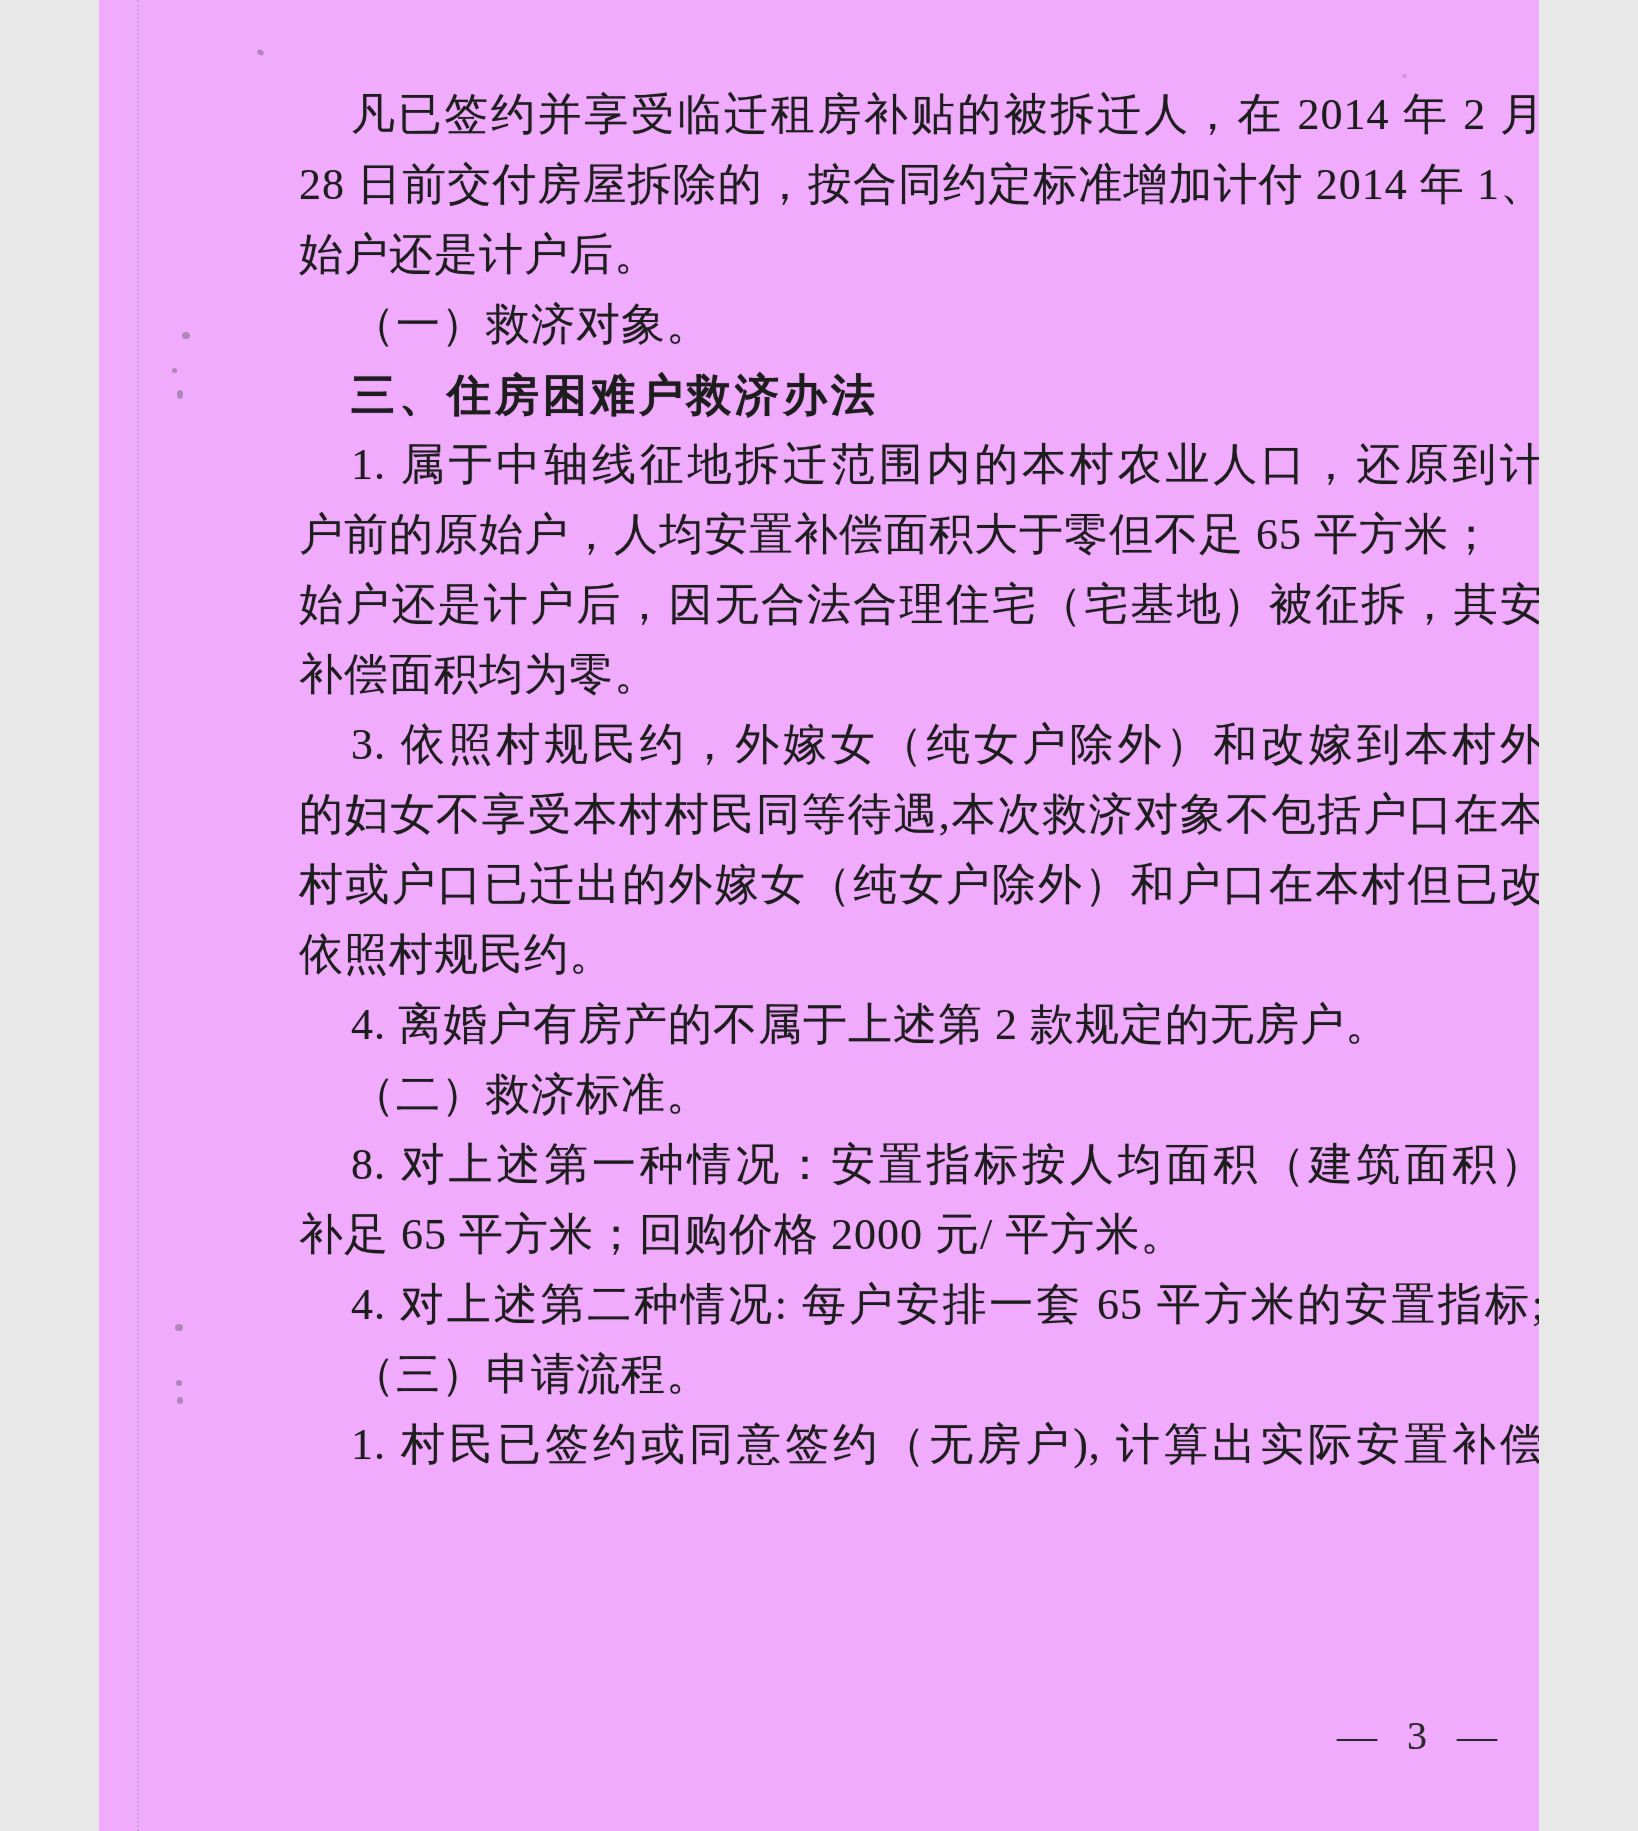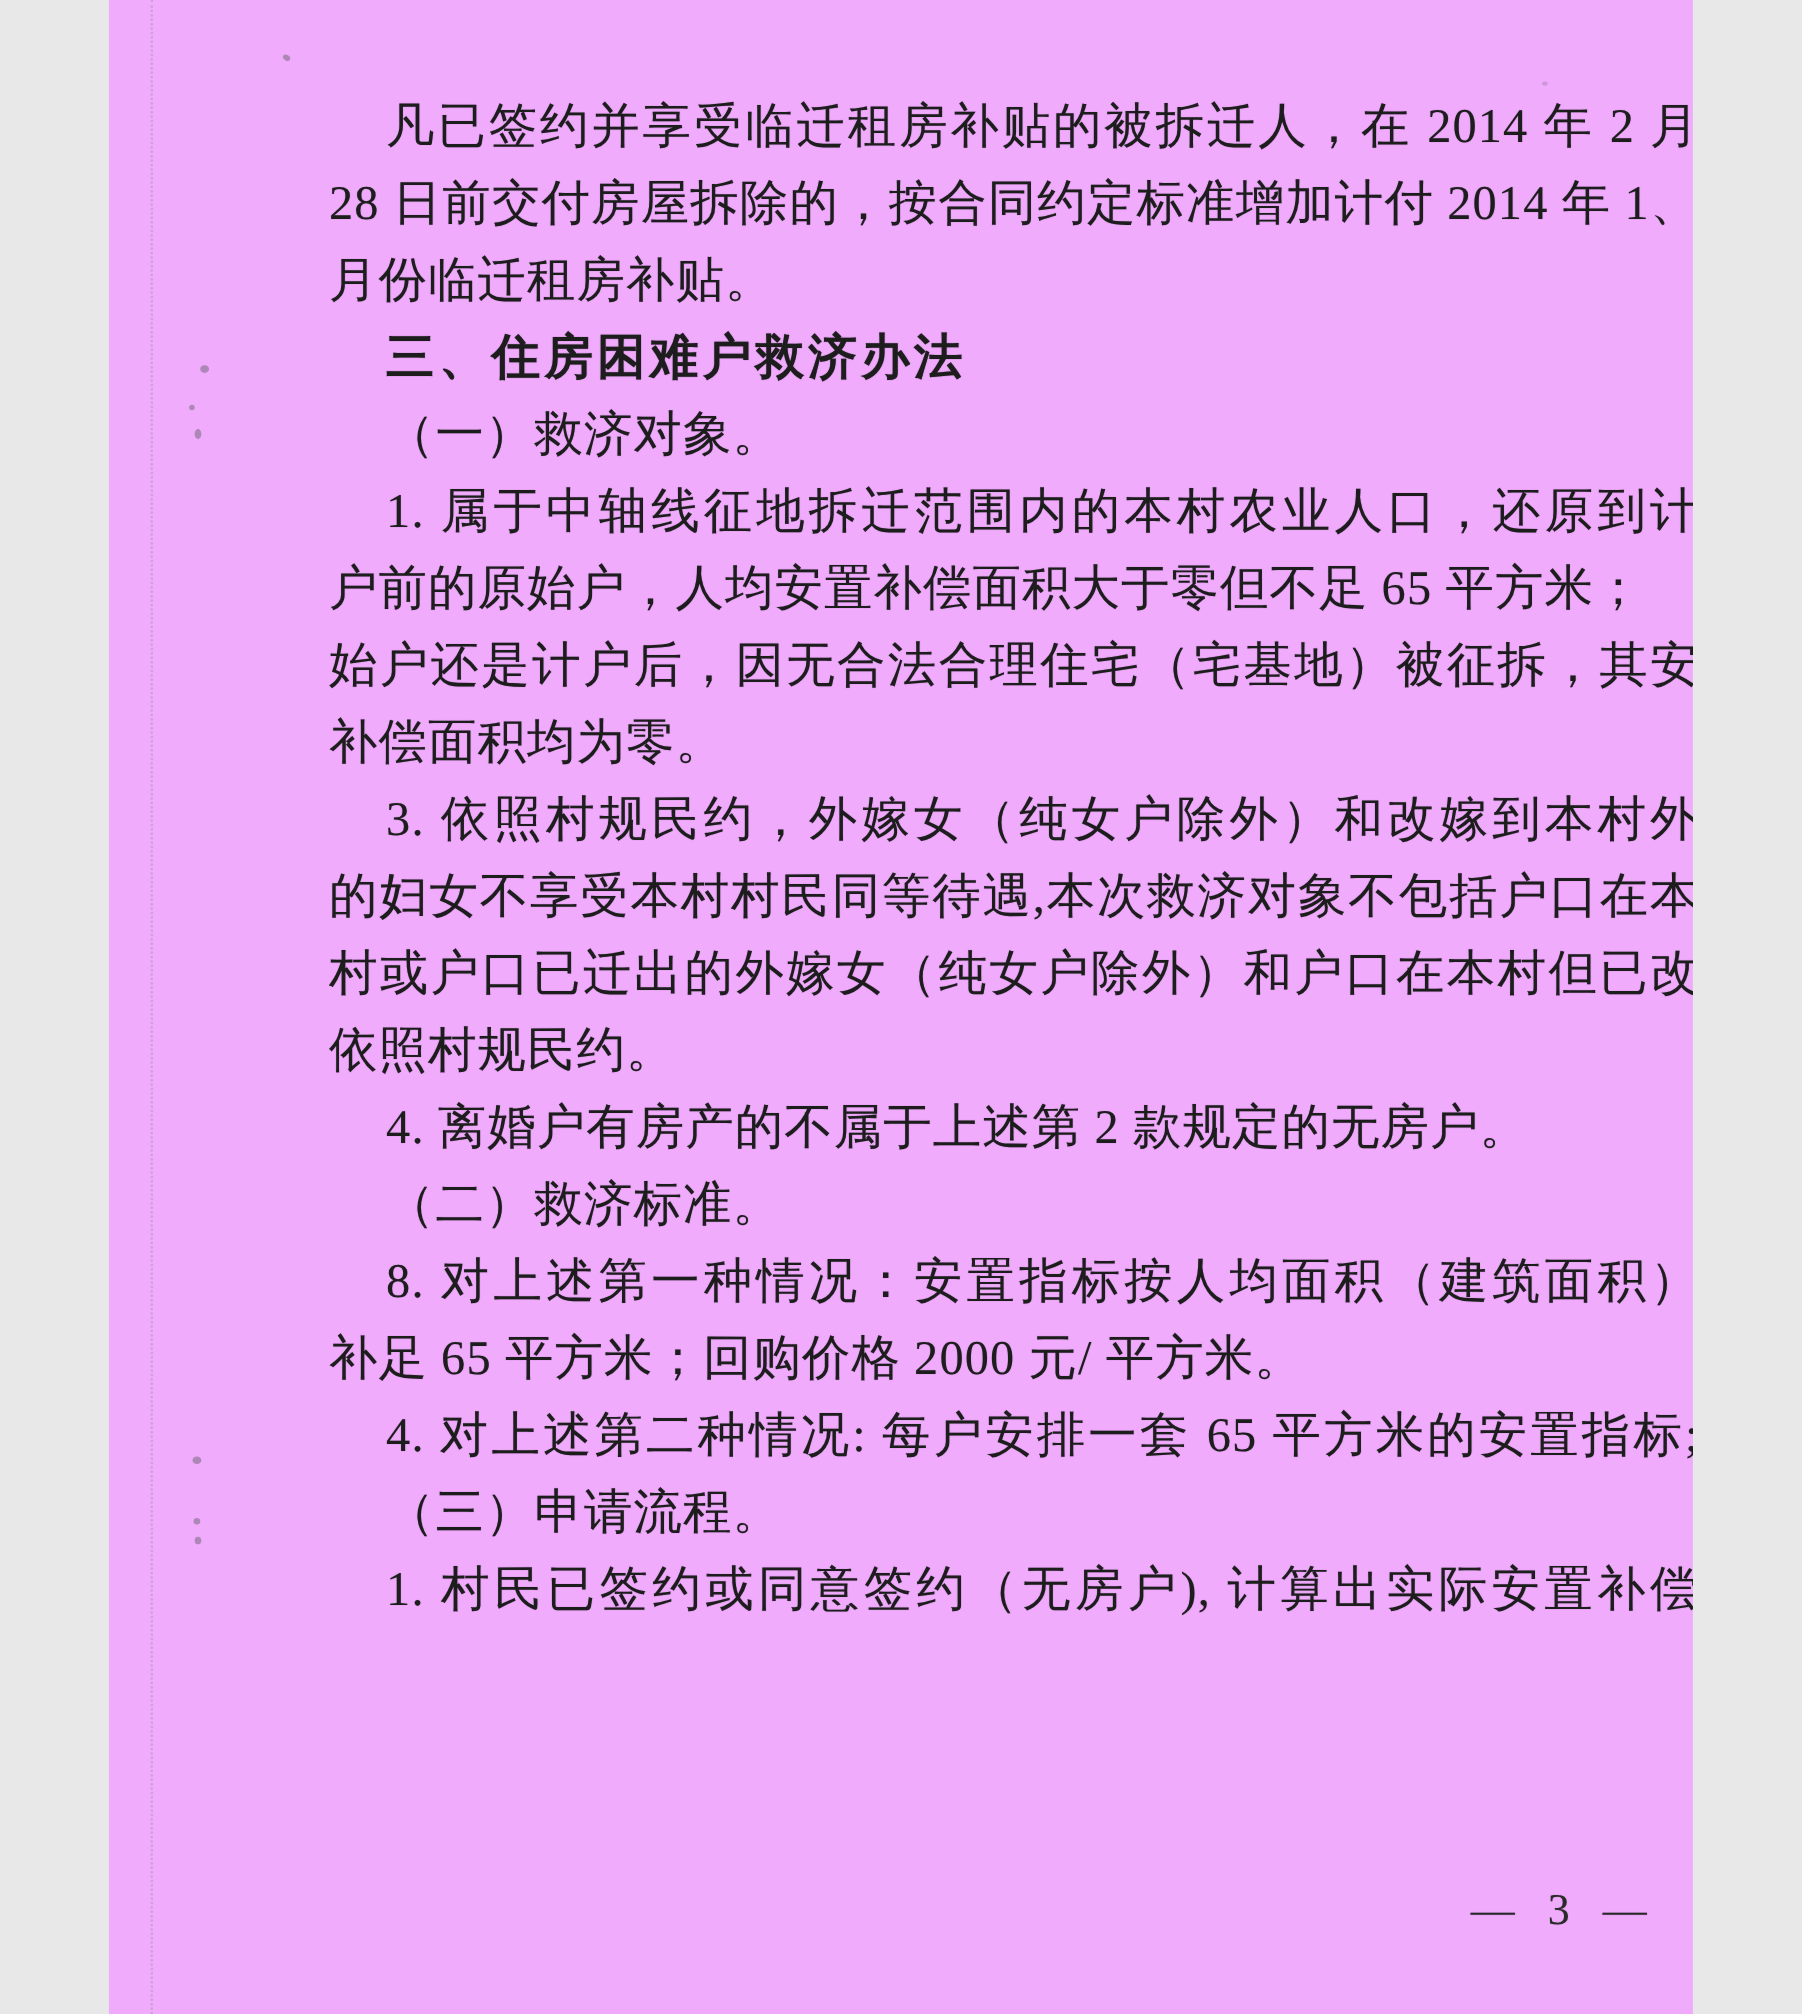--- a/index.html
+++ b/index.html
@@ -98,23 +98,23 @@
   <div class="speck s3"></div>
   <div class="speck s4"></div>
   <div class="speck s5"></div>
   <div class="speck s6"></div>
   <div class="speck s7"></div>
   <div class="speck s8"></div>
 
   <div class="content">
       <div class="line indent justify">凡已签约并享受临迁租房补贴的被拆迁人，在 2014 年 2 月</div>
       <div class="line justify">28 日前交付房屋拆除的，按合同约定标准增加计付 2014 年 1、2</div>
-      <div class="line">月份临迁租房补贴。</div>
+      <div class="line">始户还是计户后。</div>
+      <div class="line indent">（一）救济对象。</div>
       <div class="line indent bold">三、住房困难户救济办法</div>
-      <div class="line indent">（一）救济对象。</div>
       <div class="line indent justify">1. 属于中轴线征地拆迁范围内的本村农业人口，还原到计</div>
       <div class="line">户前的原始户，人均安置补偿面积大于零但不足 65 平方米；</div>
       <div class="line justify">始户还是计户后，因无合法合理住宅（宅基地）被征拆，其安置</div>
       <div class="line">补偿面积均为零。</div>
       <div class="line indent justify">3. 依照村规民约，外嫁女（纯女户除外）和改嫁到本村外</div>
       <div class="line justify">的妇女不享受本村村民同等待遇,本次救济对象不包括户口在本</div>
       <div class="line justify">村或户口已迁出的外嫁女（纯女户除外）和户口在本村但已改嫁</div>
       <div class="line">依照村规民约。</div>
       <div class="line indent">4. 离婚户有房产的不属于上述第 2 款规定的无房户。</div>
       <div class="line indent">（二）救济标准。</div>

